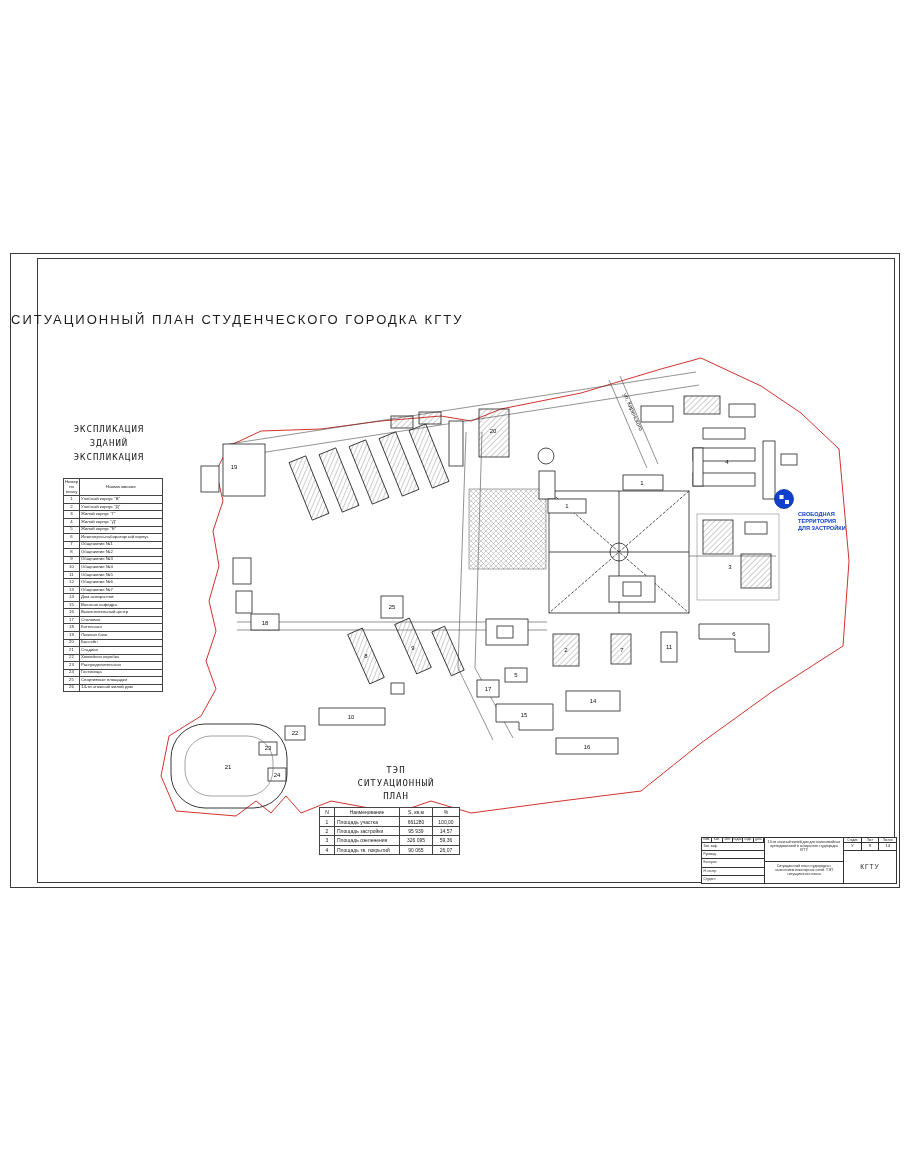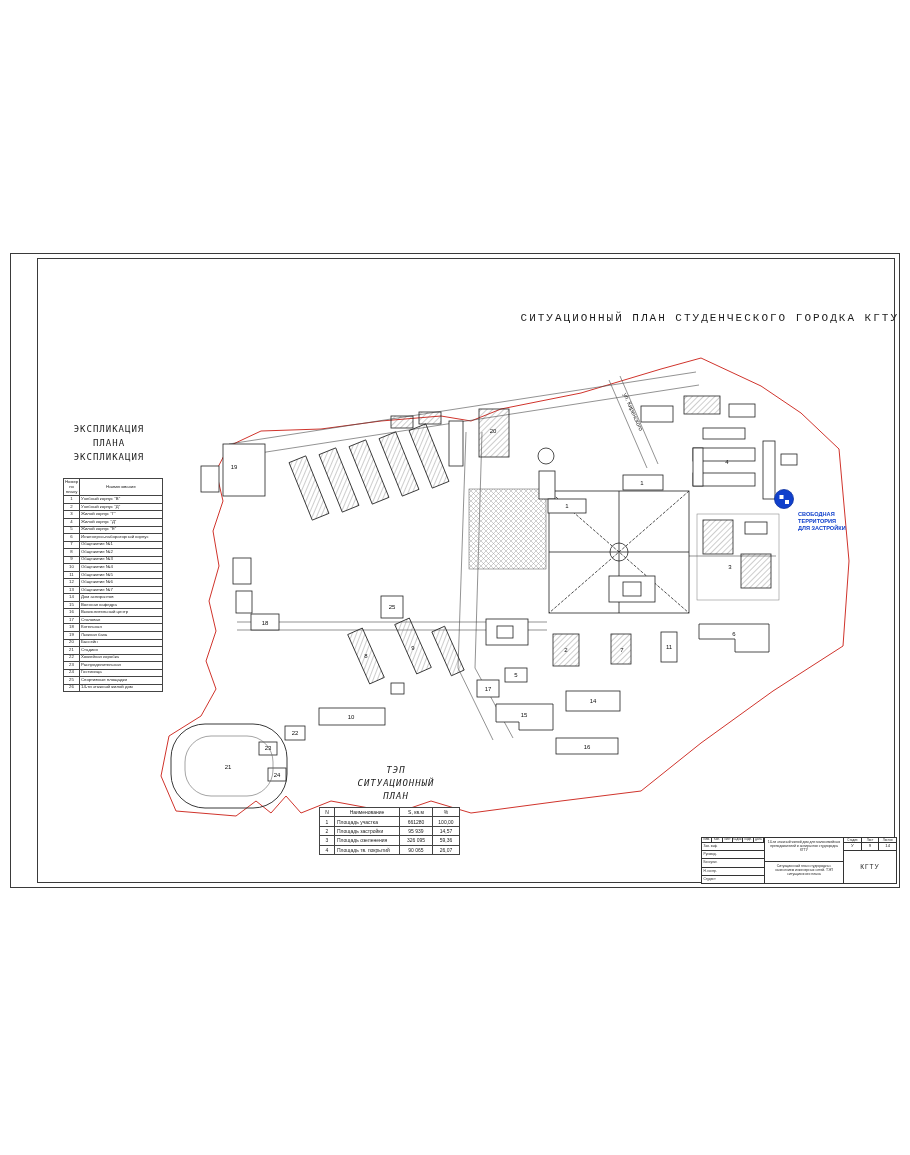--- a/index.html
+++ b/index.html
@@ -9,41 +9,41 @@
   }
   .sheet{
     position:absolute;left:10px;top:253px;width:888px;height:633px;
     border:1.5px solid #3a3a3a;background:#fff;
   }
   .inner-frame{
     position:absolute;left:26px;top:4px;right:4px;bottom:4px;
     border:1px solid #3a3a3a;pointer-events:none;
   }
   .title{
-    position:absolute;left:0;right:0;top:58px;text-align:right;
-    font-family:Liberation Mono, monospace;font-size:11px;letter-spacing:2px;color:#1c1c1c;
+    position:absolute;left:0;right:0;top:58px;text-align:left;
+    font-family:Liberation Sans, sans-serif;font-size:13px;letter-spacing:2px;color:#1c1c1c;
     white-space:nowrap;
   }
   .legend-head{
     position:absolute;left:44px;top:168px;width:108px;text-align:center;
     font-family:"DejaVu Sans Mono",monospace;font-size:9px;letter-spacing:1px;line-height:14px;color:#1c1c1c;
   }
   table{border-collapse:collapse;background:#fff;}
   .legend-table{
     position:absolute;left:52px;top:224px;width:100px;table-layout:fixed;
   }
   .legend-table th,.legend-table td{
     border:0.5px solid #444;font-size:4.3px;line-height:1.15;padding:0.8px 1px;
     font-family:"Liberation Sans",sans-serif;color:#1c1c1c;text-align:left;overflow:hidden;white-space:nowrap;
   }
   .legend-table th{text-align:center;font-weight:normal;white-space:normal;}
   .legend-table .c-num{width:13px;text-align:center;}
   .tep-head{
     position:absolute;left:305px;top:510px;width:160px;text-align:center;
-    font-family:"DejaVu Sans Mono",monospace;font-size:9px;letter-spacing:1px;line-height:13px;color:#1c1c1c;font-style:italic;
+    font-family:"DejaVu Sans Mono",monospace;font-size:9px;letter-spacing:1px;line-height:13px;color:#1c1c1c;
   }
   .tep-table{position:absolute;left:308px;top:553px;table-layout:fixed;}
   .tep-table th,.tep-table td{
     border:0.5px solid #444;font-size:5px;line-height:1.2;padding:1.2px 2px;
     color:#1c1c1c;font-weight:normal;white-space:nowrap;overflow:hidden;
   }
   .tep-table .c-n{width:10px;text-align:center;}
   .tep-table .c-name{width:60px;}
   .tep-table .c-area{width:28px;text-align:center;}
   .tep-table .c-pct{width:22px;text-align:center;}
@@ -77,21 +77,21 @@
 </head>
 <body>
 
 <div class="sheet">
   <div class="inner-frame"></div>
 
   <div class="title">СИТУАЦИОННЫЙ ПЛАН СТУДЕНЧЕСКОГО ГОРОДКА КГТУ</div>
 
   <div class="legend-head">
     <div>ЭКСПЛИКАЦИЯ</div>
-    <div>ПЛАНА</div>
+    <div>ЗДАНИЙ</div>
     <div>ЭКСПЛИКАЦИЯ</div>
   </div>
 
   <table class="legend-table">
     <thead>
       <tr>
         <th class="c-num">Номер по плану</th>
         <th>Наименование</th>
       </tr>
     </thead>

